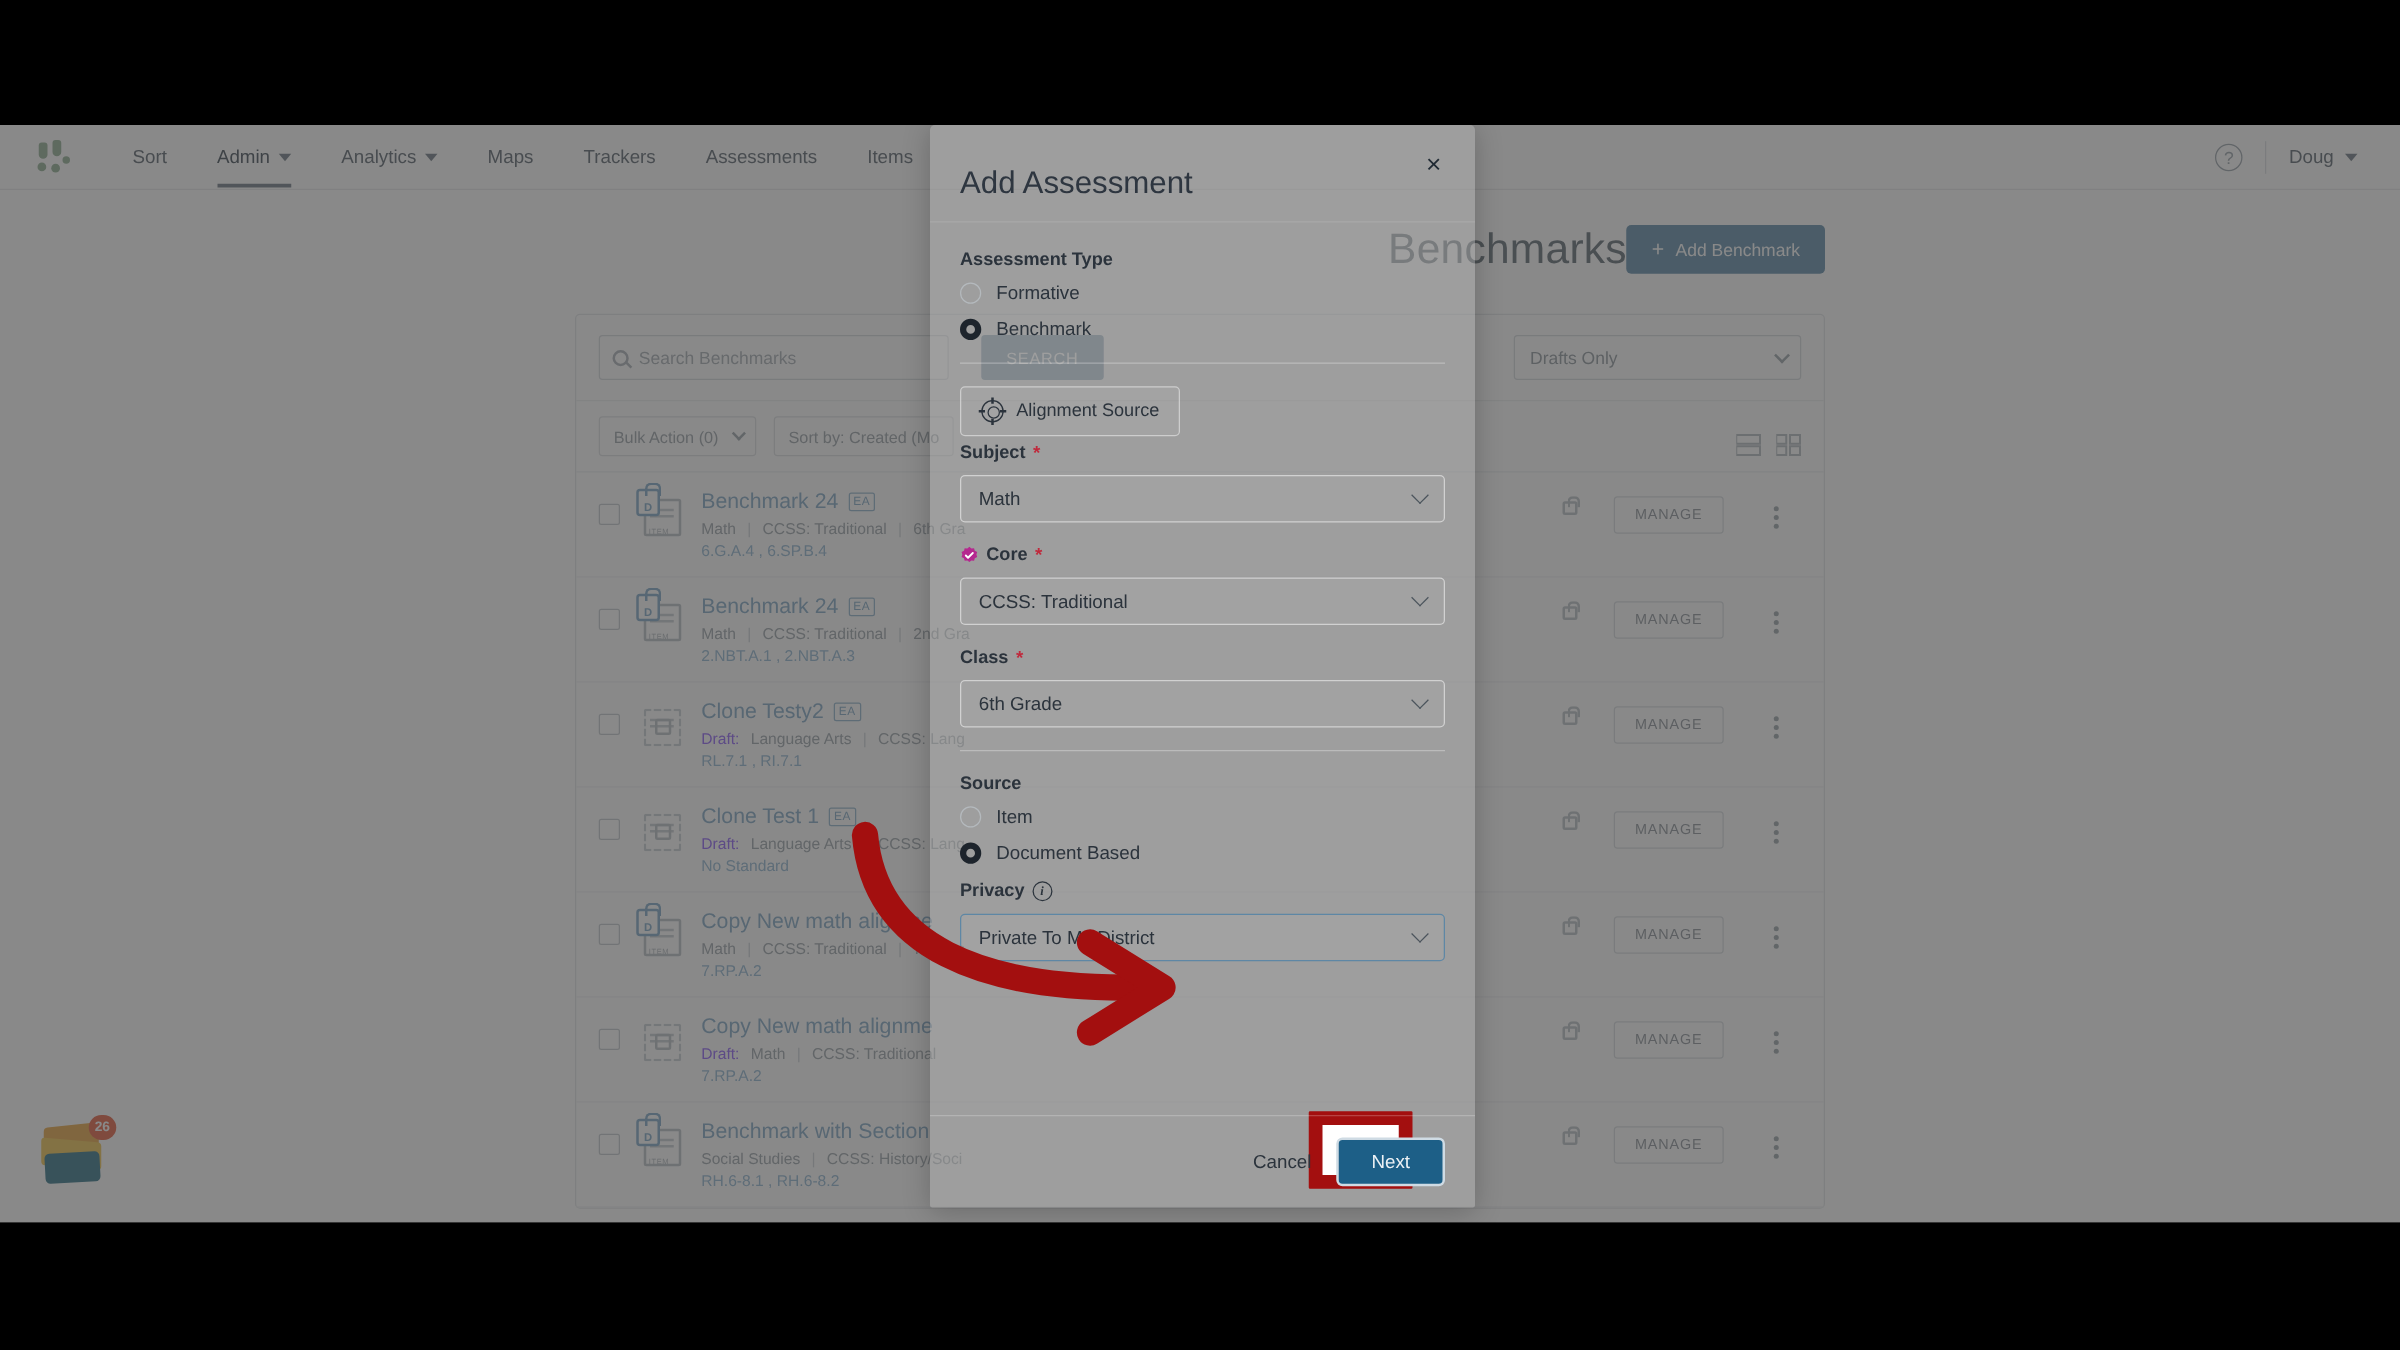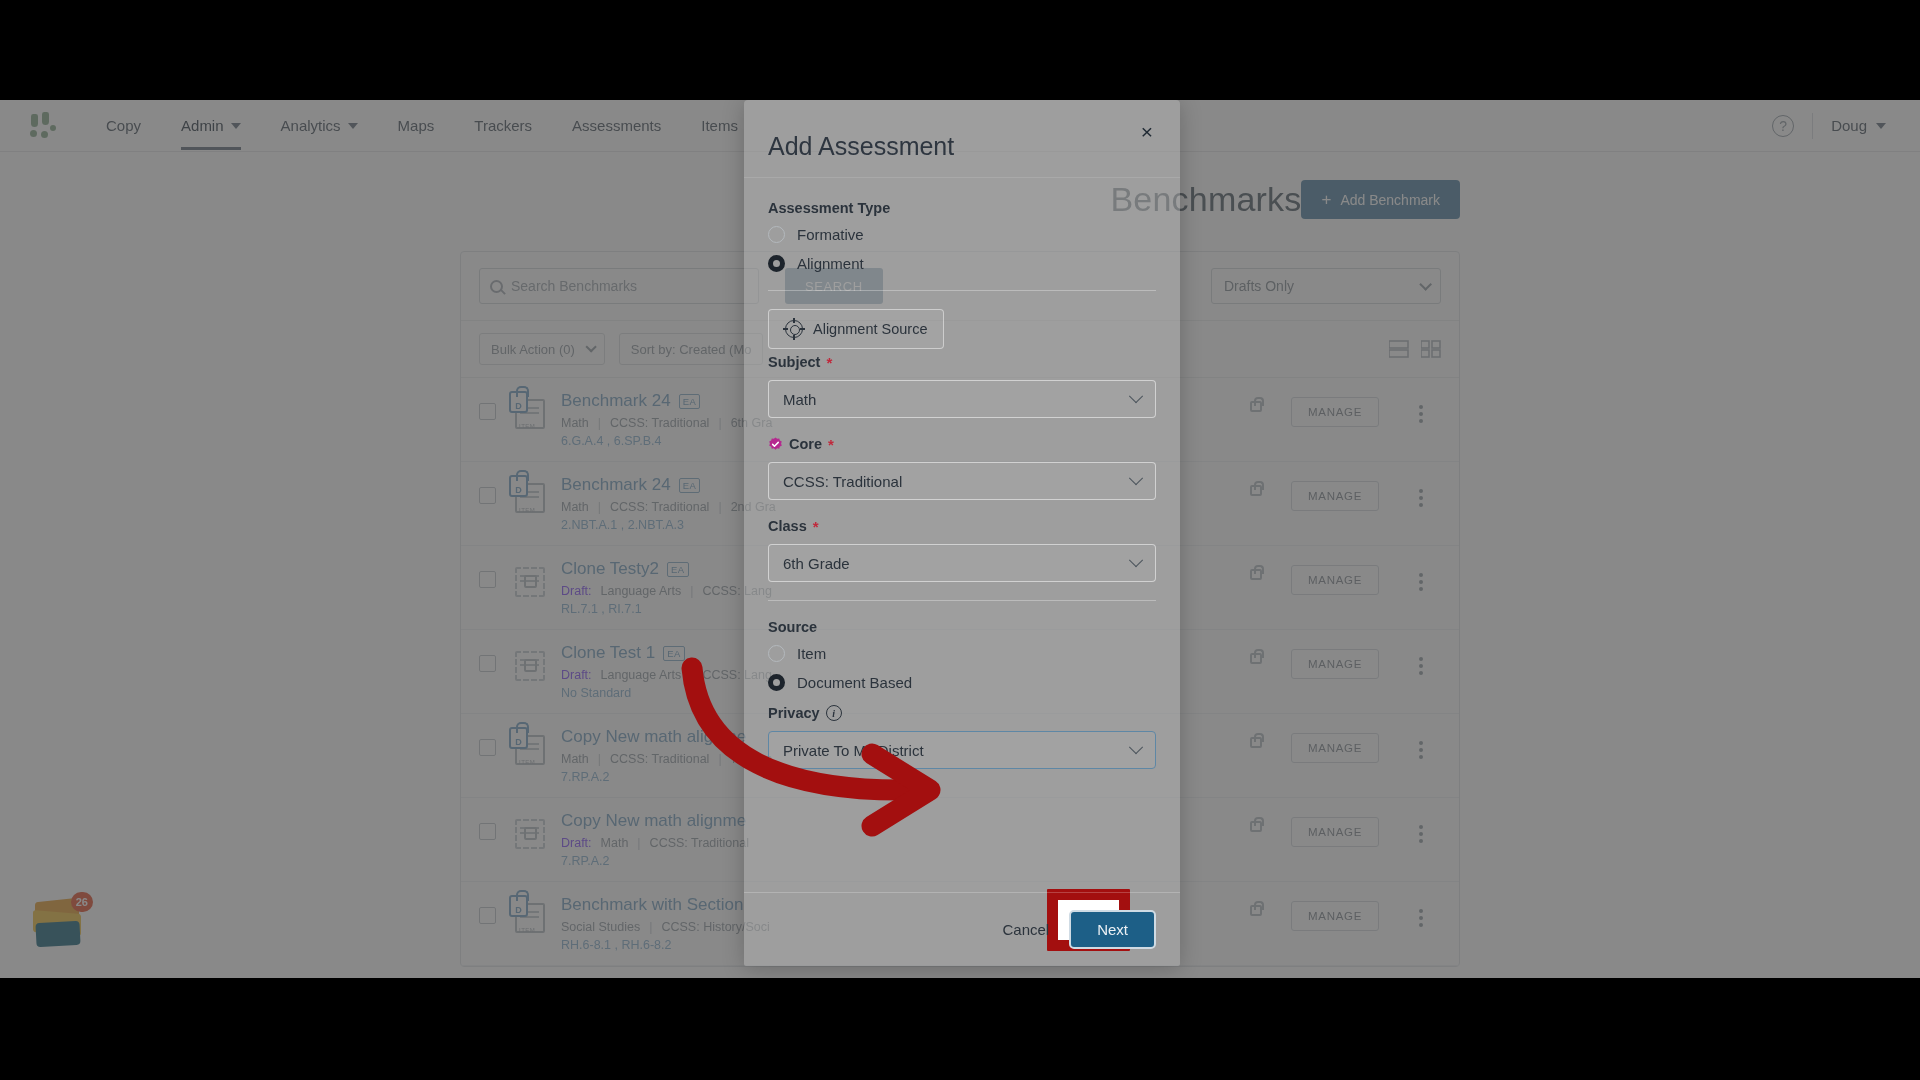--- a/index.html
+++ b/index.html
@@ -78,21 +78,21 @@
     padding:0 20px; font-size:13px; letter-spacing:.6px; cursor:pointer;
   }
   .spacer { flex:1; }
   .sel-drafts {
     flex:0 0 230px; height:36px; border:1px solid #d5d9dd; border-radius:3px;
     display:flex; align-items:center; justify-content:space-between;
     padding:0 12px; color:#8d959c; font-size:14px;
   }
   .chev { width:9px; height:9px; border-right:2px solid #9aa2a9; border-bottom:2px solid #9aa2a9; transform:rotate(45deg) translateY(-3px); }
 
-  .tools-row { display:flex; align-items:center; gap:14px; padding:12px 18px; border-bottom:1px solid #eceef0; }
+  .tools-row { display:flex; align-items:flex-end; gap:14px; padding:12px 18px; border-bottom:1px solid #eceef0; }
   .mini-sel {
     height:32px; border:1px solid #dde0e3; border-radius:3px; display:flex; align-items:center;
     gap:10px; padding:0 11px; font-size:13px; color:#98a0a7;
   }
   .view-ics { margin-left:auto; display:flex; gap:12px; color:#b3bac0; }
   .vic { width:20px; height:18px; }
 
   .th-row {
     display:flex; align-items:center; padding:9px 18px; font-size:11.5px;
     letter-spacing:.8px; color:#a9b0b6; border-bottom:1px solid #eceef0;
@@ -243,21 +243,21 @@
   <div class="navbar">
     <div class="logo">
       <i class="a"></i>
           <i class="b"></i>
           <i class="c"></i>
           <i class="d"></i>
           <i class="e"></i>
     </div>
     <div class="navlinks">
       <div class="navlink">
-        <span>Copy</span>
+        <span>Sort</span>
       </div>
       <div class="navlink active">
         <span>Admin</span>
         <span class="caret"></span>
       </div>
       <div class="navlink">
         <span>Analytics</span>
         <span class="caret"></span>
       </div>
       <div class="navlink">
@@ -578,21 +578,21 @@
 
     <div class="f-label">
       <span>Assessment Type</span>
     </div>
     <div class="radio-row">
       <span class="radio"></span>
       <span class="radio-lbl">Formative</span>
     </div>
     <div class="radio-row">
       <span class="radio on"></span>
-      <span class="radio-lbl">Alignment</span>
+      <span class="radio-lbl">Benchmark</span>
     </div>
 
     <div class="divider"></div>
 
     <button class="btn-align">
       <span class="target-ic">
         <i class="t"></i>
             <i class="b"></i>
             <i class="l"></i>
             <i class="r"></i>

